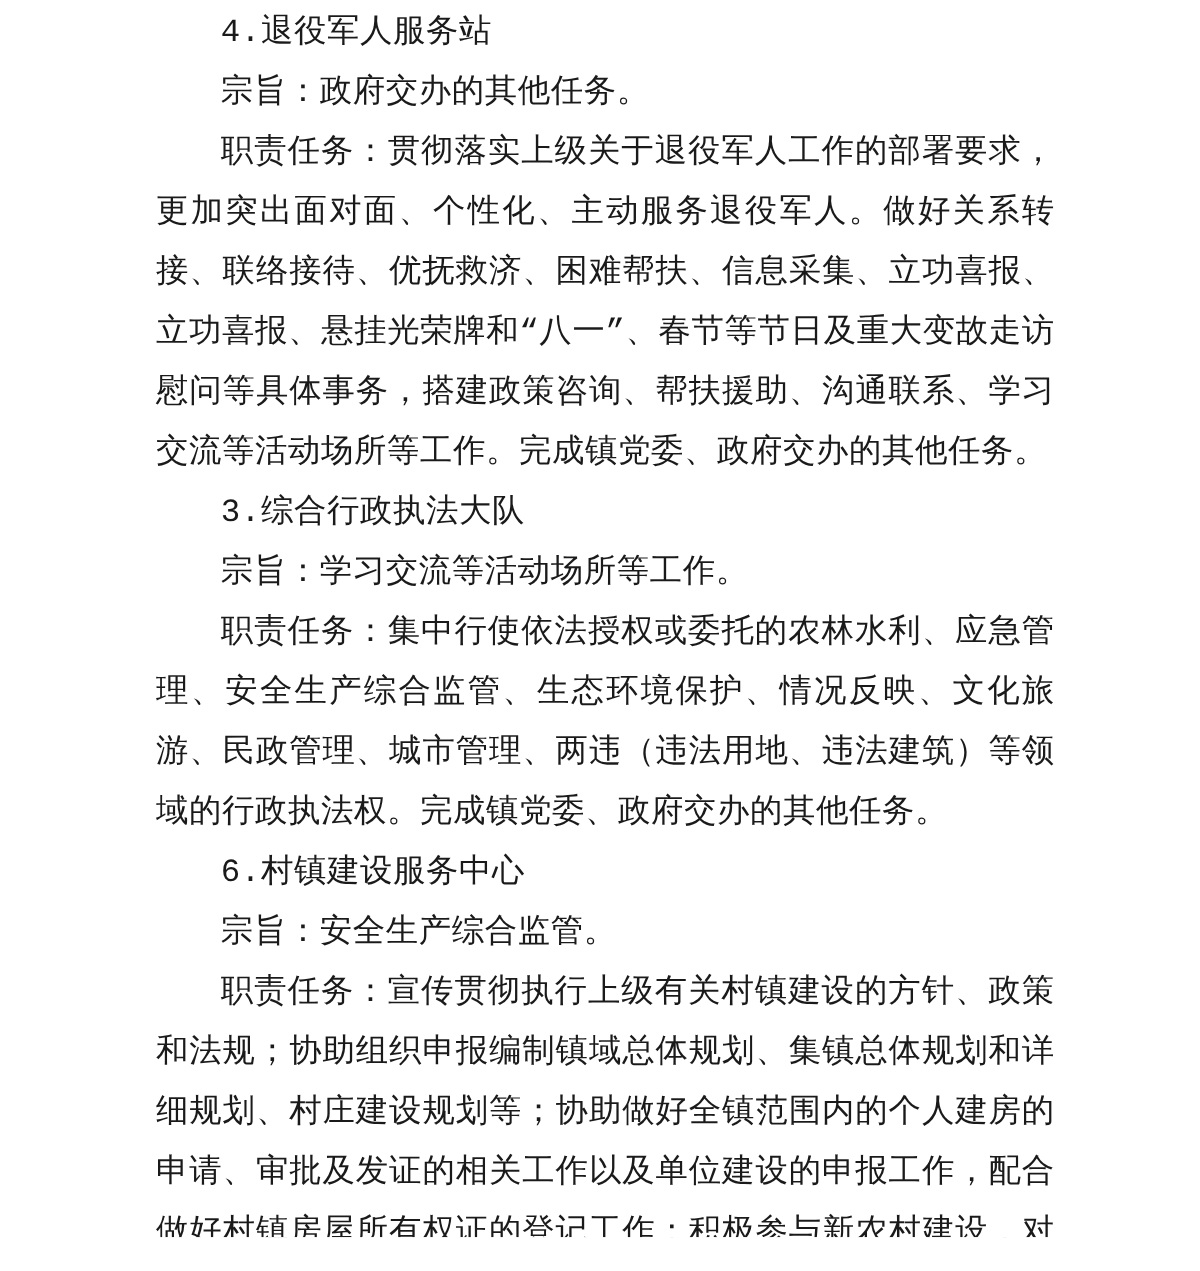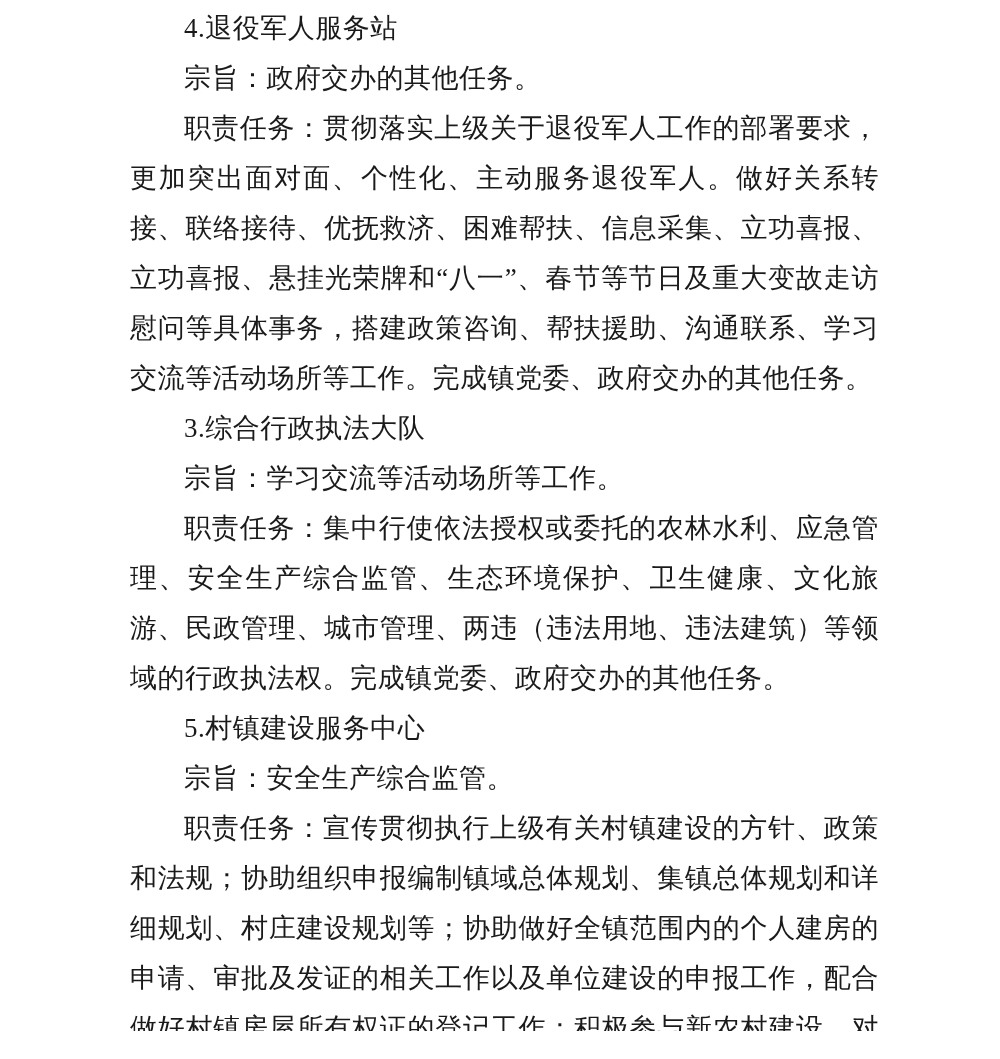--- a/index.html
+++ b/index.html
@@ -8,21 +8,21 @@
     background: #ffffff;
   }
   .page {
     position: relative;
     width: 1000px;
     height: 1031px;
     background: #ffffff;
     overflow: hidden;
     box-sizing: border-box;
     padding: 3px 121px 0 130px;
-    font-family: Liberation Serif, serif;
+    font-family: Liberation Mono, monospace;
     color: #1a1a1a;
   }
   .doc p {
     margin: 0;
     padding: 0;
     font-size: 27px;
     line-height: 50px;
     text-indent: 2em;
     text-align: justify;
     letter-spacing: 0.5px;
@@ -40,23 +40,23 @@
 
     <section>
       <p class="section-heading">4.退役军人服务站</p>
       <p>宗旨：政府交办的其他任务。</p>
       <p>职责任务：贯彻落实上级关于退役军人工作的部署要求，更加突出面对面、个性化、主动服务退役军人。做好关系转接、联络接待、优抚救济、困难帮扶、信息采集、立功喜报、立功喜报、悬挂光荣牌和“八一”、春节等节日及重大变故走访慰问等具体事务，搭建政策咨询、帮扶援助、沟通联系、学习交流等活动场所等工作。完成镇党委、政府交办的其他任务。</p>
     </section>
 
     <section>
       <p class="section-heading">3.综合行政执法大队</p>
       <p>宗旨：学习交流等活动场所等工作。</p>
-      <p>职责任务：集中行使依法授权或委托的农林水利、应急管理、安全生产综合监管、生态环境保护、卫生健康、文化旅游、民政管理、城市管理、两违（违法用地、违法建筑）等领域的行政执法权。完成镇党委、政府交办的其他任务。</p>
+      <p>职责任务：集中行使依法授权或委托的农林水利、应急管理、安全生产综合监管、生态环境保护、情况反映、文化旅游、民政管理、城市管理、两违（违法用地、违法建筑）等领域的行政执法权。完成镇党委、政府交办的其他任务。</p>
     </section>
 
     <section>
-      <p class="section-heading">5.村镇建设服务中心</p>
+      <p class="section-heading">6.村镇建设服务中心</p>
       <p>宗旨：安全生产综合监管。</p>
       <p>职责任务：宣传贯彻执行上级有关村镇建设的方针、政策和法规；协助组织申报编制镇域总体规划、集镇总体规划和详细规划、村庄建设规划等；协助做好全镇范围内的个人建房的申请、审批及发证的相关工作以及单位建设的申报工作，配合做好村镇房屋所有权证的登记工作；积极参与新农村建设，对镇村道路、</p>
     </section>
 
   </div>
 </div>
 
 </body></html>

